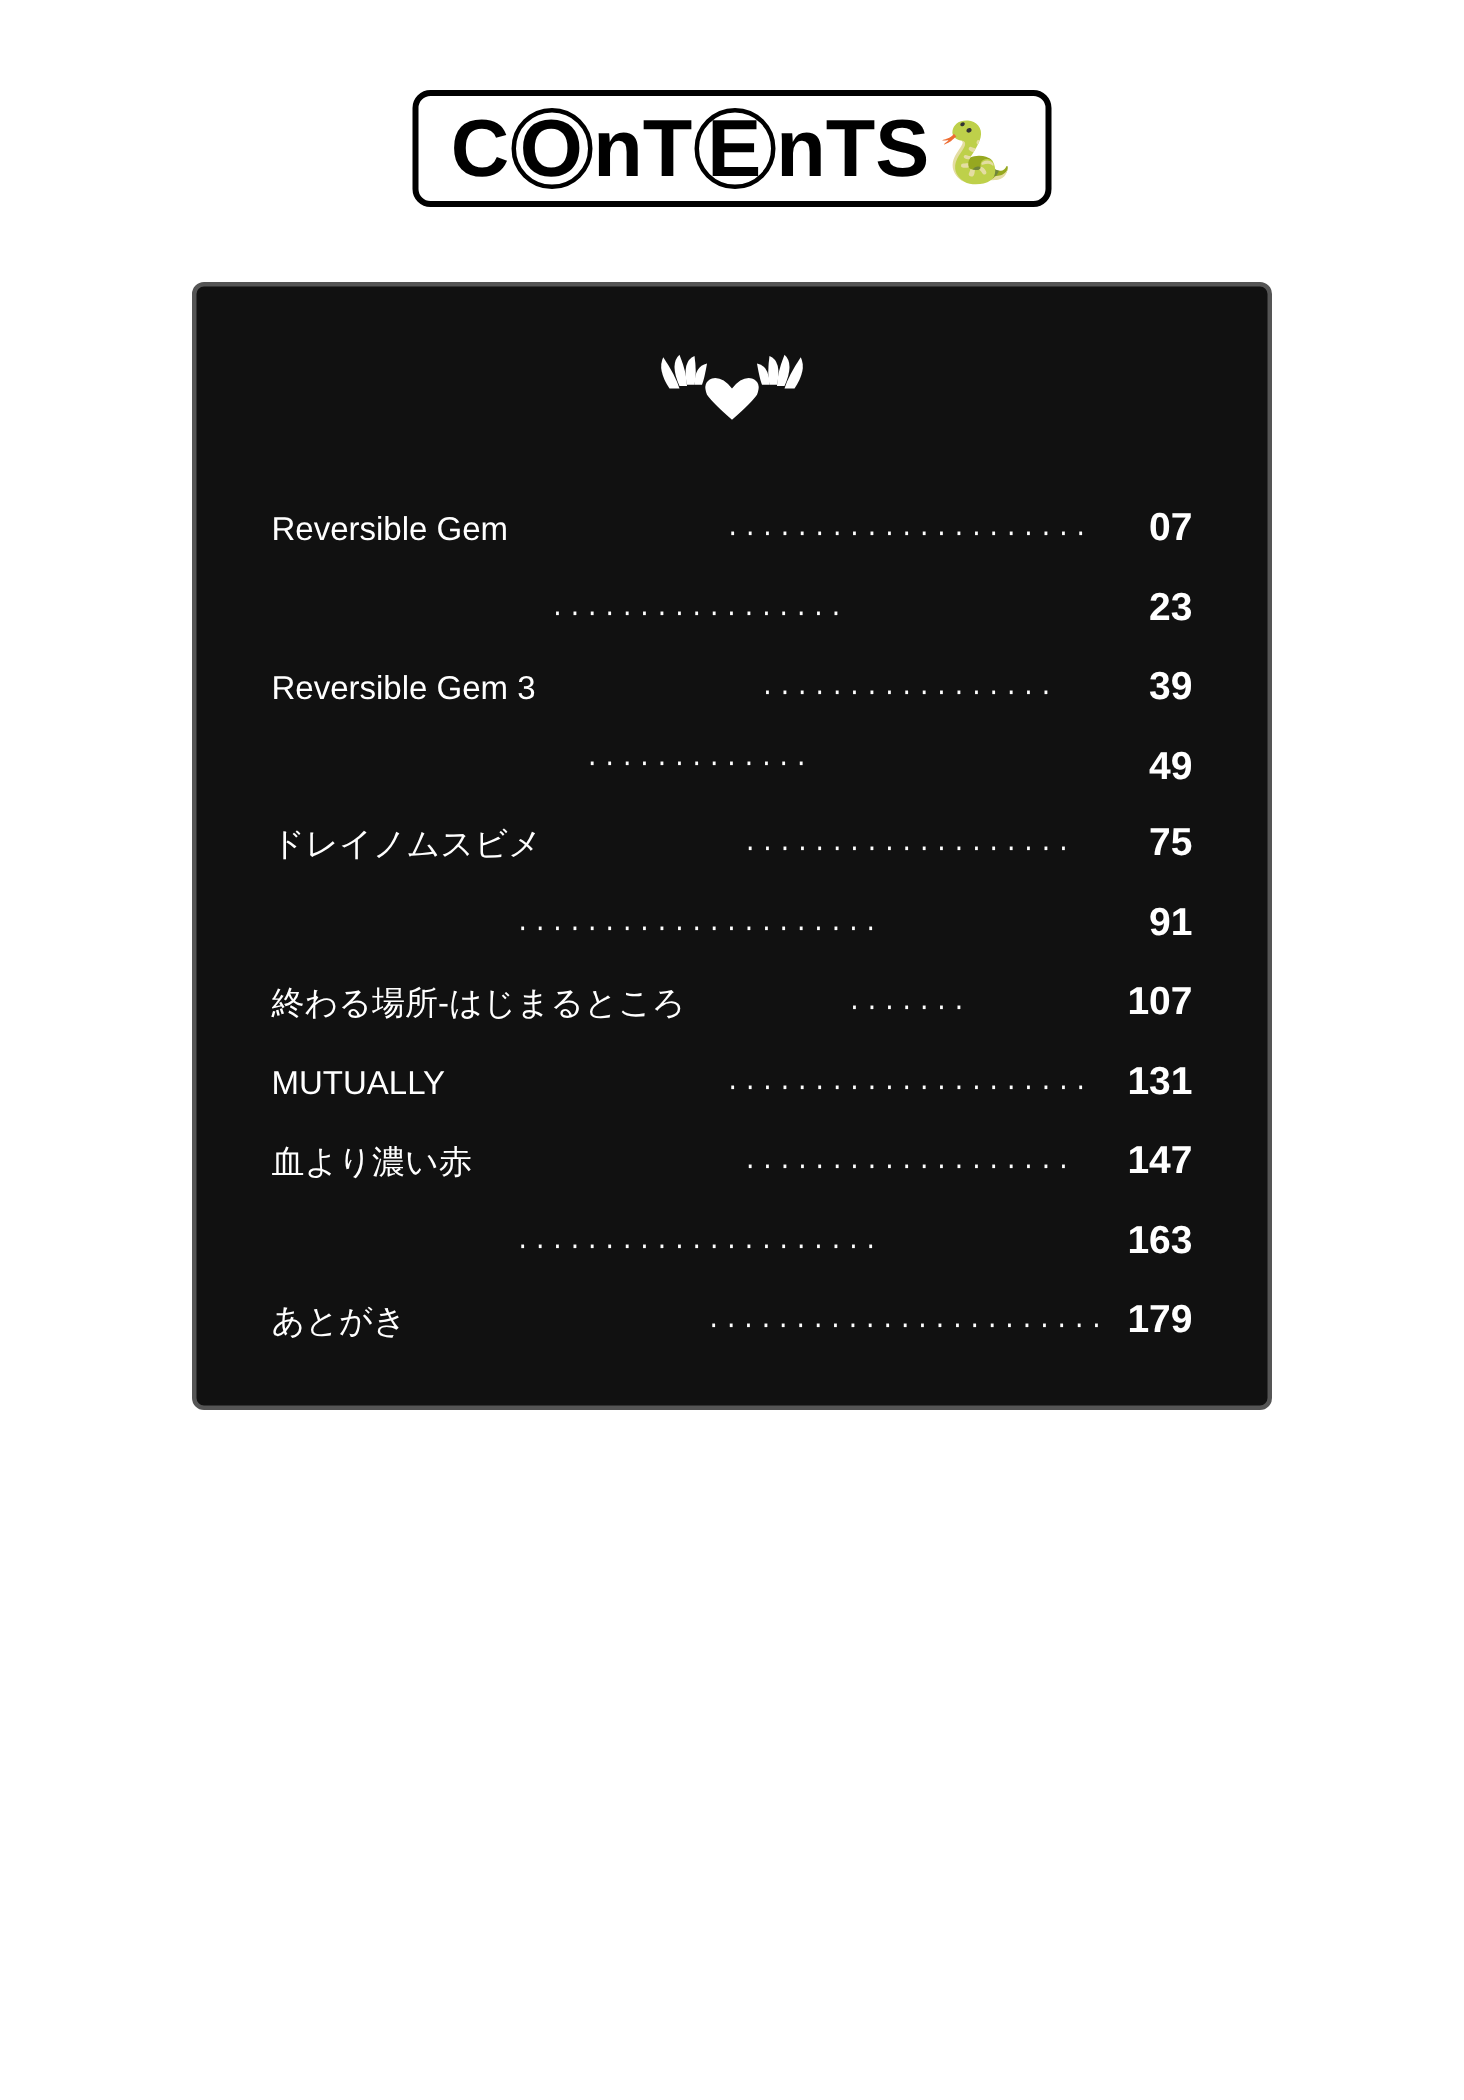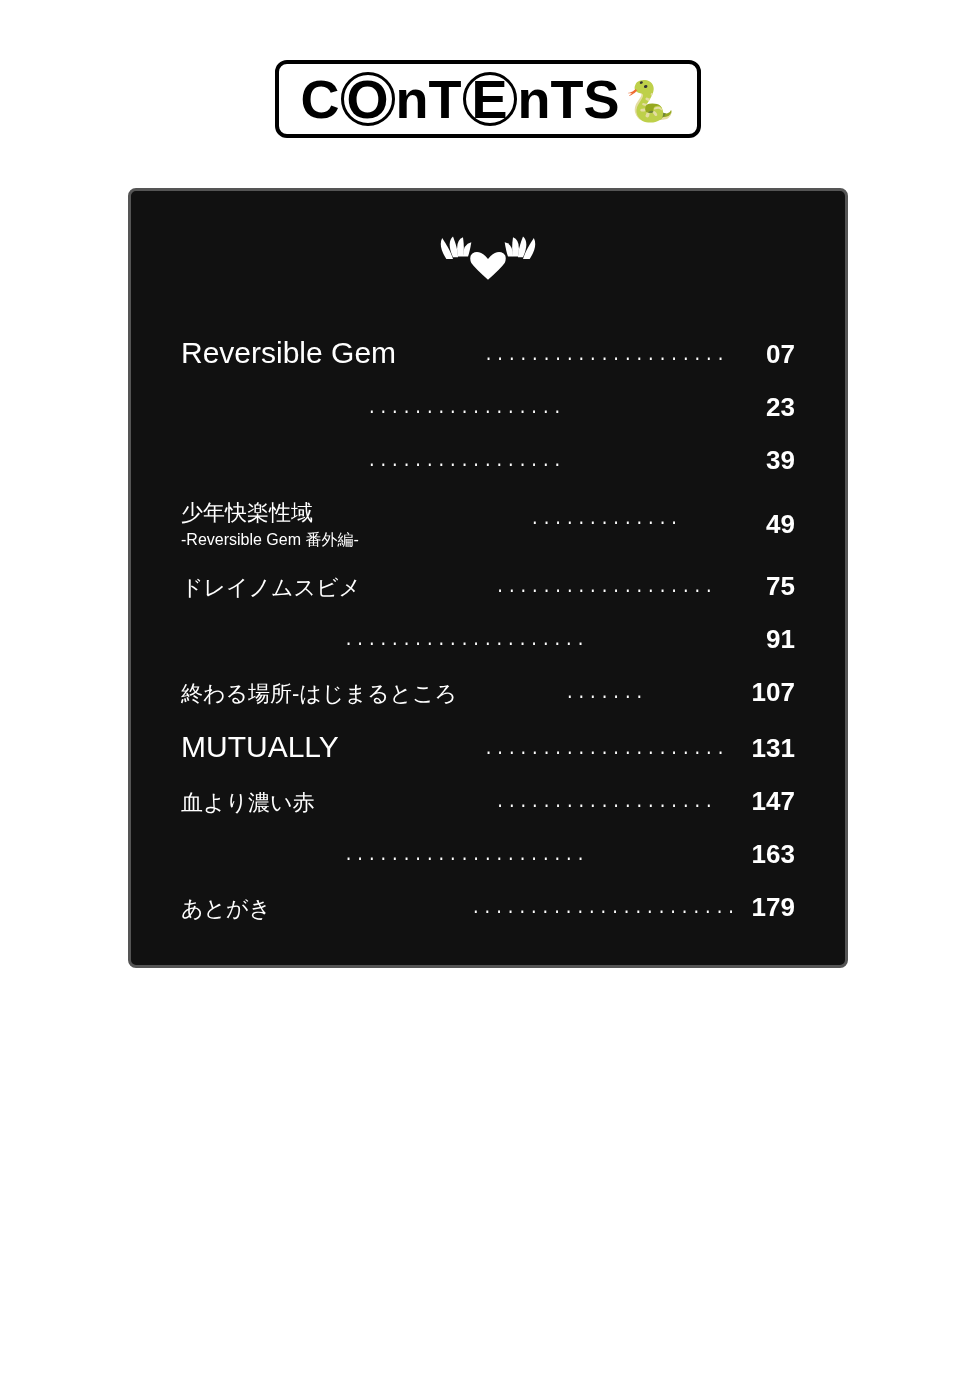--- a/index.html
+++ b/index.html
@@ -63,21 +63,21 @@
     .toc-entry {
       display: flex;
       align-items: baseline;
       justify-content: space-between;
       padding: 10px 0;
       border-bottom: none;
     }
 
     .toc-title {
       color: #ffffff;
-      font-size: 30px;
+      font-size: 22px;
       font-family: 'Arial', sans-serif;
       font-weight: 400;
       white-space: nowrap;
       flex-shrink: 0;
       min-width: 280px;
     }
 
     .toc-title.japanese {
       font-size: 22px;
       font-family: 'MS Gothic', 'Hiragino Kaku Gothic Pro', 'Yu Gothic', sans-serif;
@@ -178,29 +178,26 @@
         <span class="toc-dots">·····················</span>
         <span class="toc-page">07</span>
       </div>
 
       <div class="toc-entry">
         <span class="toc-dots">·················</span>
         <span class="toc-page">23</span>
       </div>
 
       <div class="toc-entry">
+        <span class="toc-title">Reversible Gem 3</span>
         <span class="toc-dots">·················</span>
         <span class="toc-page">39</span>
       </div>
 
       <div class="toc-entry" style="align-items:center;">
-        <span class="toc-title japanese">
-          少年快楽性域
-          <span class="sub">-Reversible Gem 番外編-</span>
-        </span>
         <span class="toc-dots">·············</span>
         <span class="toc-page">49</span>
       </div>
 
       <div class="toc-entry">
         <span class="toc-title japanese">ドレイノムスビメ</span>
         <span class="toc-dots">···················</span>
         <span class="toc-page">75</span>
       </div>
 

